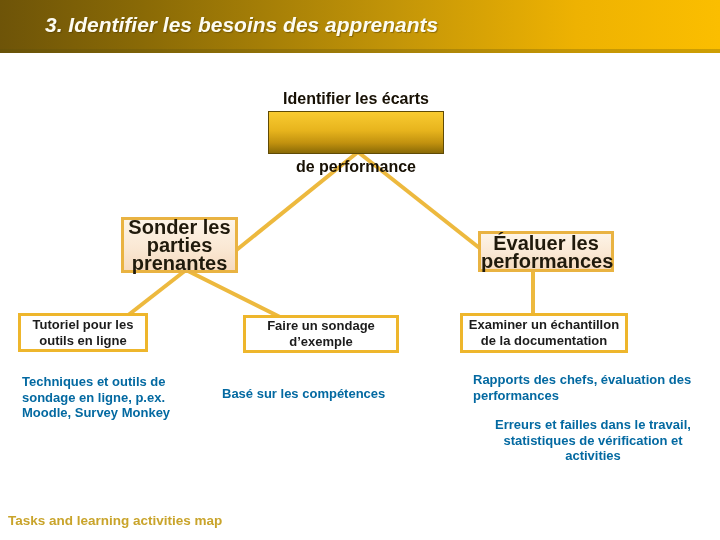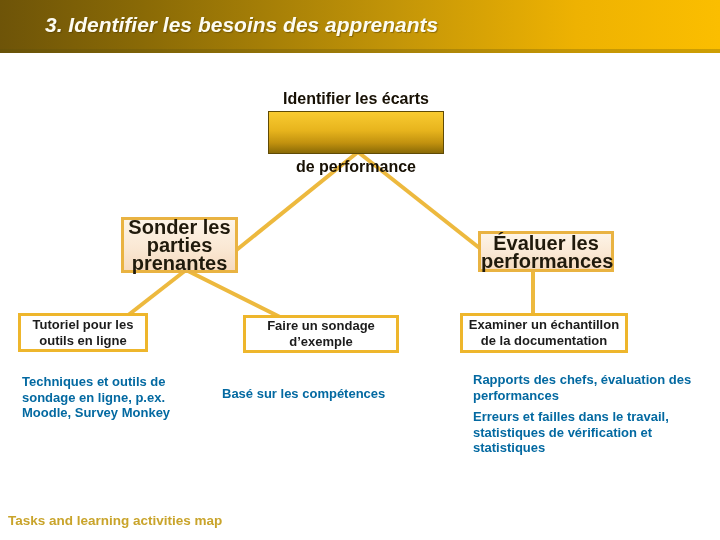--- a/index.html
+++ b/index.html
@@ -52,21 +52,21 @@
   .node-examiner{left:460px;top:313px;width:168px;height:40px;}
   
   .note{
     position:absolute;z-index:2;font-weight:bold;color:#0369a1;
     font-size:13px;line-height:15.5px;
   }
   .note span{display:block;}
   .note-tech{left:22px;top:374px;width:195px;}
   .note-base{left:222px;top:386px;width:205px;}
   .note-rapports{left:473px;top:372px;width:240px;}
-  .note-rapports .para + .para{margin-top:6px;}
+  .note-rapports .para + .para{margin-top:14px;text-align:center;}
   
   .footer{
     position:absolute;left:8px;top:513px;z-index:2;
     font-size:13.5px;font-weight:bold;color:#c9a42b;white-space:nowrap;
   }
 </style>
 </head>
 <body>
 
 <div class="header">
@@ -123,17 +123,17 @@
 </div>
 
 <div class="note note-rapports">
   <div class="para">
     <span>Rapports des chefs, évaluation des</span>
     <span>performances</span>
   </div>
   <div class="para">
     <span>Erreurs et failles dans le travail,</span>
     <span>statistiques de vérification et</span>
-    <span>statistiques</span>
+    <span>activities</span>
   </div>
 </div>
 
 <div class="footer">Tasks and learning activities map</div>
 
 </body></html>

